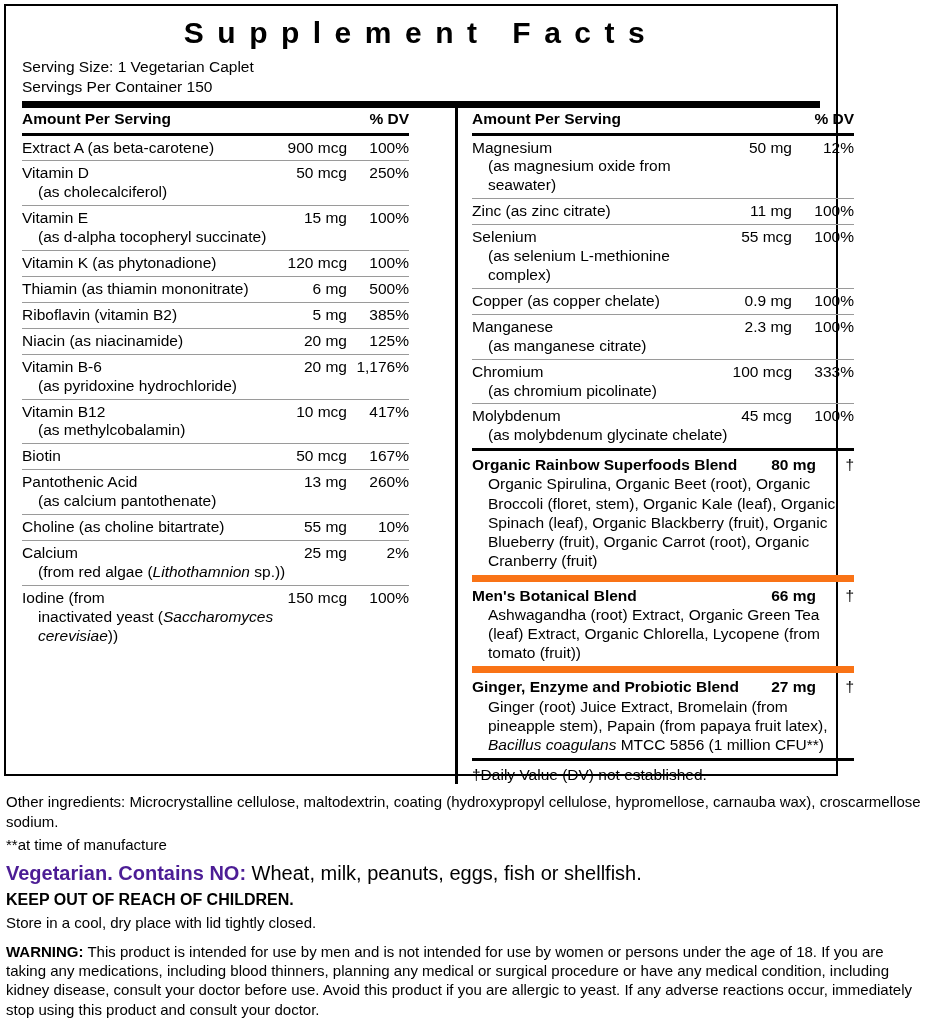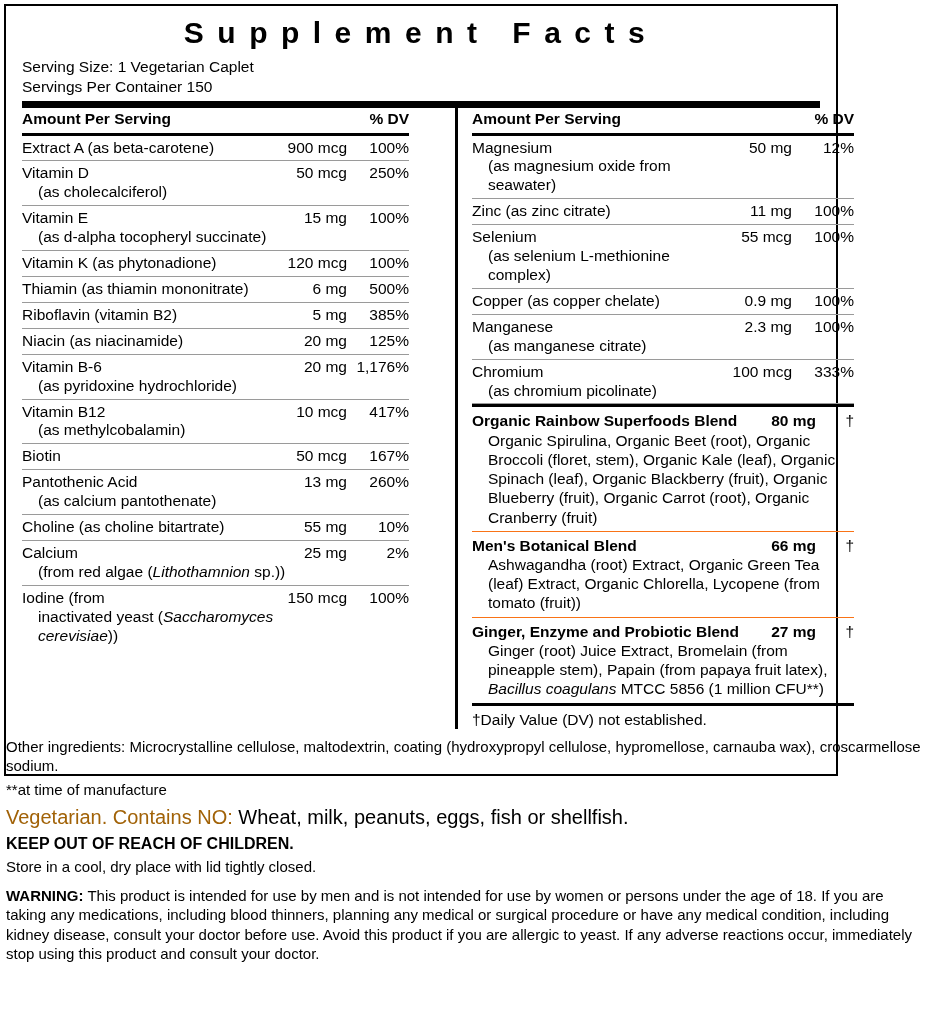--- a/index.html
+++ b/index.html
@@ -86,21 +86,21 @@
   td.name { text-align: left; }
   td.amt { text-align: right; white-space: nowrap; padding-left: 6px; }
   td.dv  { text-align: right; white-space: nowrap; width: 62px; padding-left: 8px; }
   .sub { display: block; padding-left: 16px; }
   .ital { font-style: italic; }
 
   .blend {
     font-size: 15.5px;
     line-height: 1.24;
     padding: 4px 0 4px 0;
-    border-bottom: 1px solid #f97316;
+    border-bottom: 7px solid #f97316;
   }
   .blend-head {
     display: flex;
     align-items: baseline;
     font-weight: bold;
     gap: 8px;
   }
   .blend-head .bname { flex: 1 1 auto; }
   .blend-head .bamt  { flex: 0 0 auto; font-weight: bold; }
   .blend-head .bdv   { flex: 0 0 30px; text-align: right; font-weight: normal; }
@@ -118,21 +118,21 @@
     font-size: 15px;
     line-height: 1.3;
   }
   .footer p { margin: 0 0 2px 0; }
   .other { margin-bottom: 4px !important; }
   .veg-line {
     font-size: 20px;
     margin: 6px 0 4px 0 !important;
     line-height: 1.25;
   }
-  .veg-green { color: #a16207; font-weight: normal; }
+  .veg-green { color: #4c1d95; font-weight: bold; }
   .bold { font-weight: bold; }
   .warn-block {
     margin-top: 10px !important;
     line-height: 1.28;
   }
   .keep { font-weight: bold; font-size: 16px; }
 </style>
 </head>
 <body>
 
@@ -266,20 +266,25 @@
               </tr>
               <tr>
                 <td class="name">Manganese<span class="sub">(as manganese citrate)</span></td>
                 <td class="amt">2.3 mg</td>
                 <td class="dv">100%</td>
               </tr>
               <tr>
                 <td class="name">Chromium<span class="sub">(as chromium picolinate)</span></td>
                 <td class="amt">100 mcg</td>
                 <td class="dv">333%</td>
+              </tr>
+              <tr class="no-rule">
+                <td class="name">Molybdenum<span class="sub">(as molybdenum glycinate chelate)</span></td>
+                <td class="amt">45 mcg</td>
+                <td class="dv">100%</td>
               </tr>
             </tbody>
         </table>
         <div class="rule-med"></div>
         <div id="blends-container">
             <div class="blend">
               <div class="blend-head">
                 <span class="bname">Organic Rainbow Superfoods Blend</span>
                 <span class="bamt">80 mg</span>
                 <span class="bdv">†</span>

